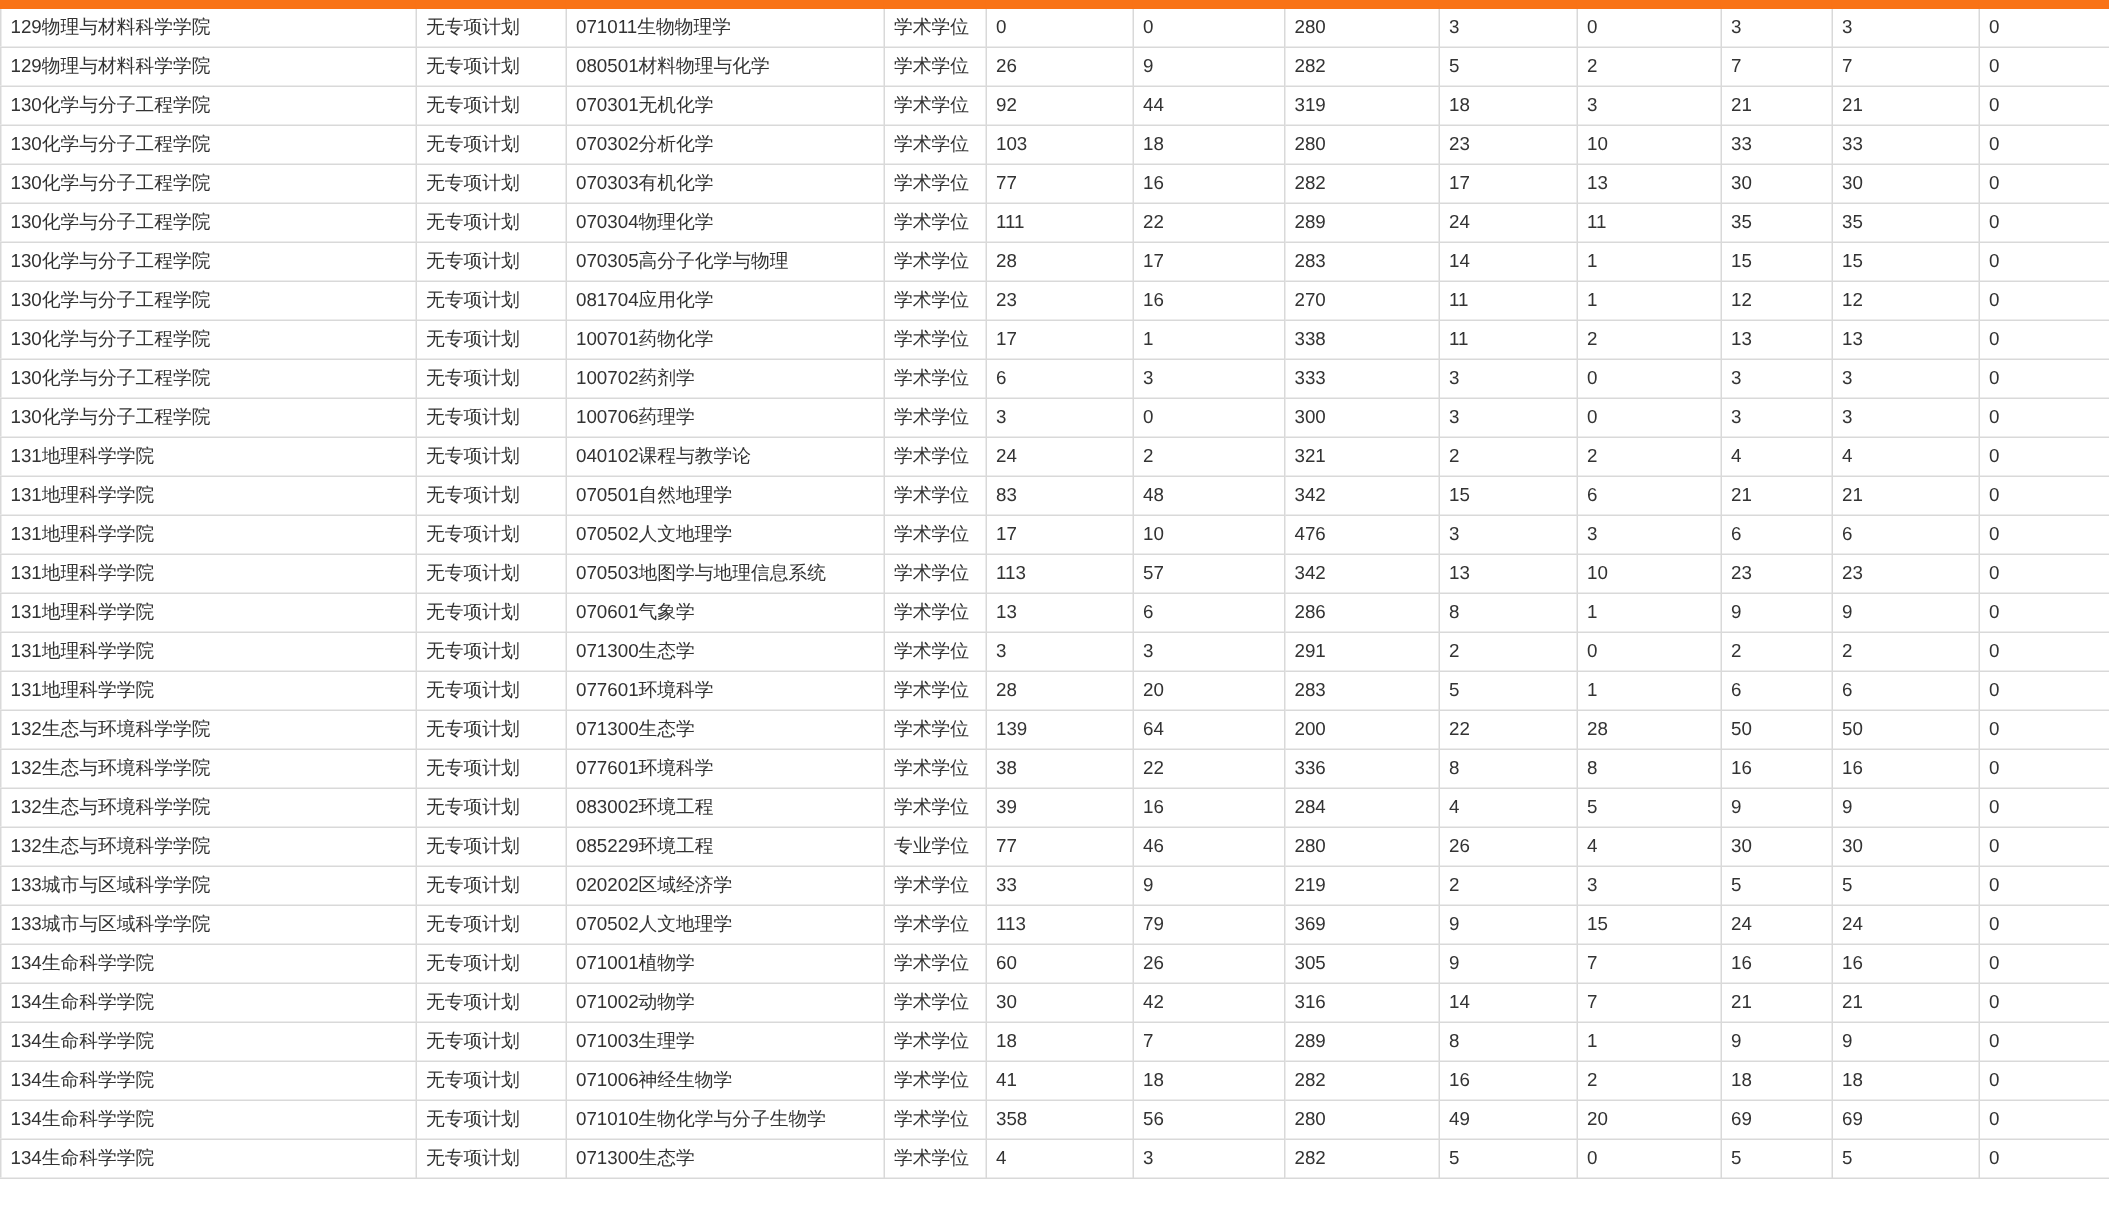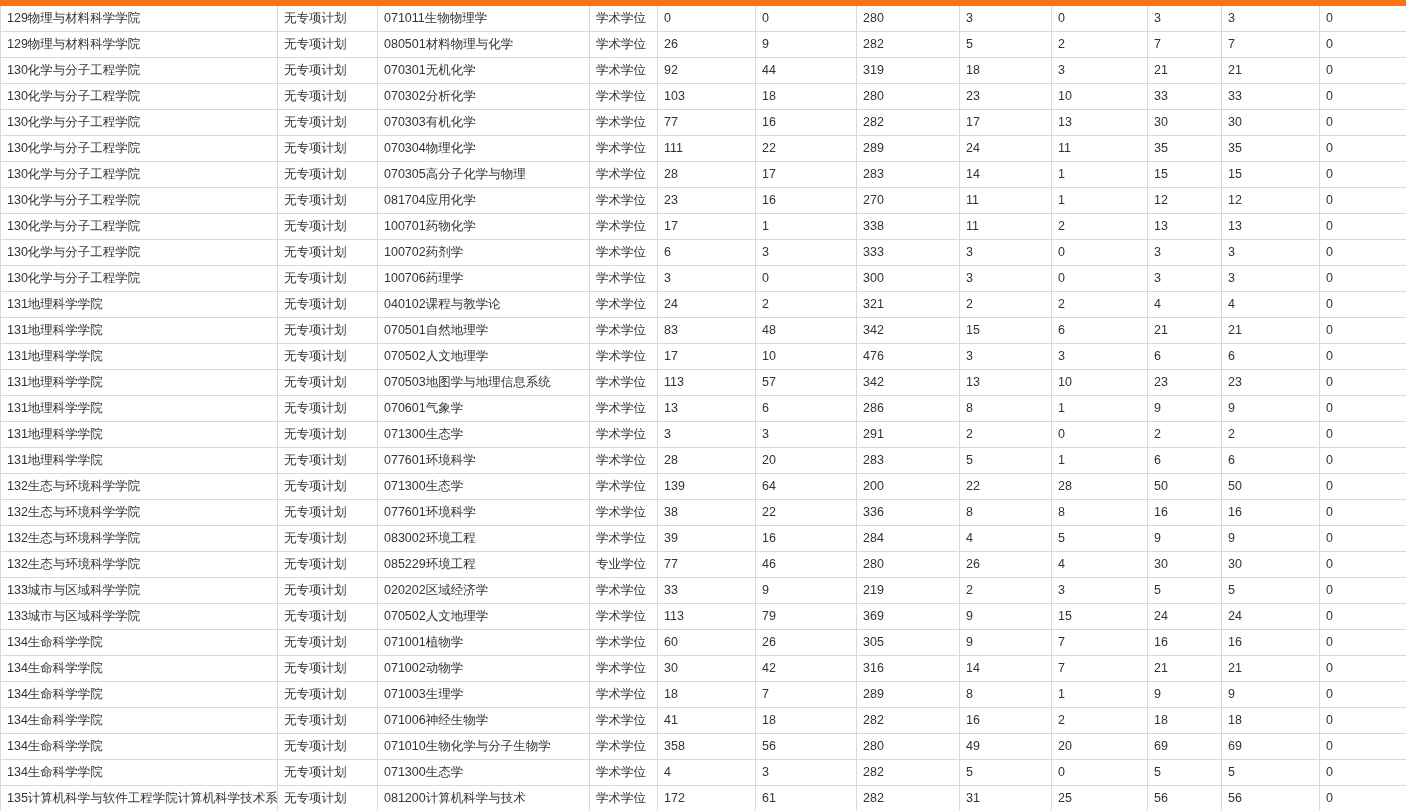--- a/index.html
+++ b/index.html
@@ -479,28 +479,14 @@
         <td>学术学位</td>
         <td>4</td>
         <td>3</td>
         <td>282</td>
         <td>5</td>
         <td>0</td>
         <td>5</td>
         <td>5</td>
         <td>0</td>
       </tr>
-      <tr>
-        <td>135计算机科学与软件工程学院计算机科学技术系</td>
-        <td>无专项计划</td>
-        <td>081200计算机科学与技术</td>
-        <td>学术学位</td>
-        <td>172</td>
-        <td>61</td>
-        <td>282</td>
-        <td>31</td>
-        <td>25</td>
-        <td>56</td>
-        <td>56</td>
-        <td>0</td>
-      </tr>
     </tbody>
 </table>
 
 </body></html>

